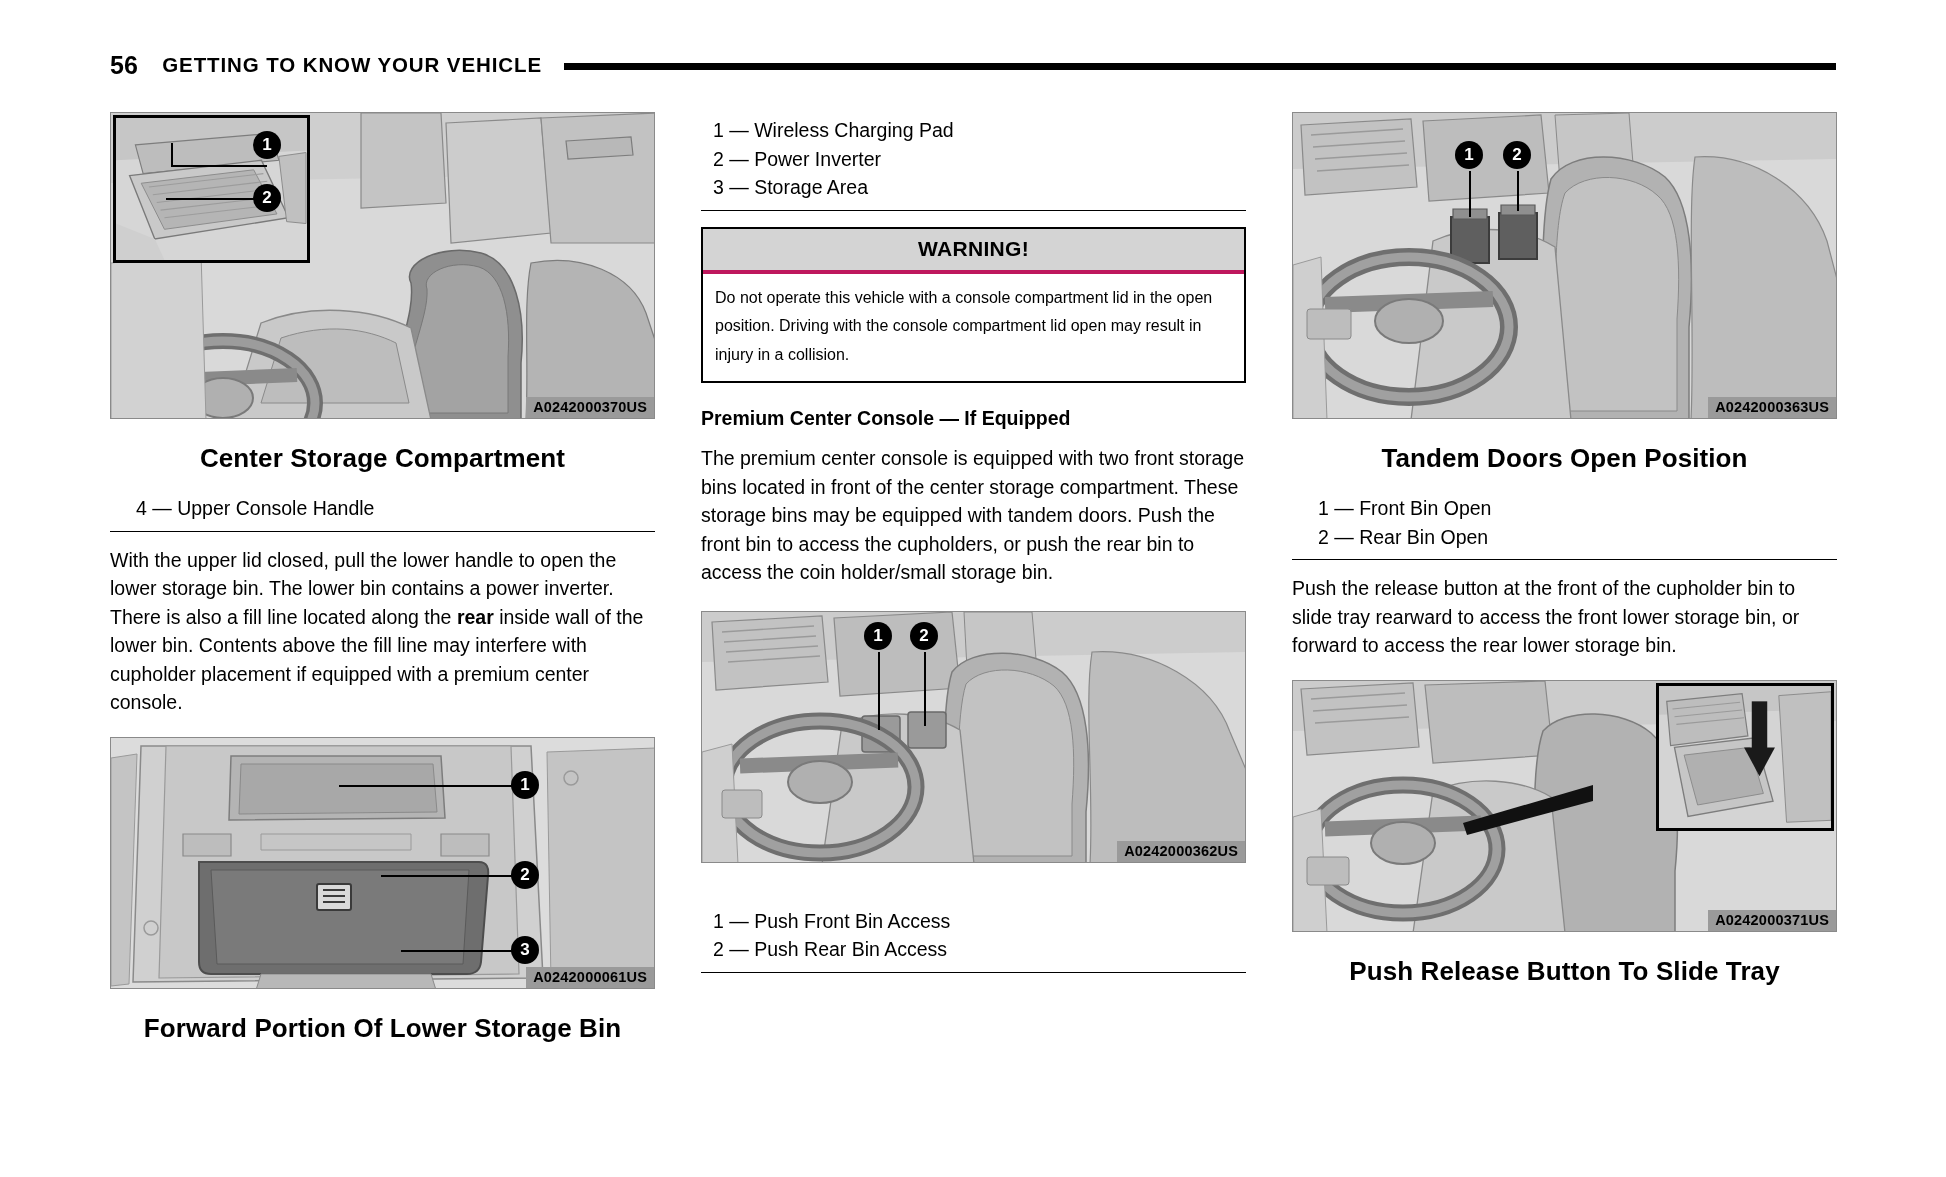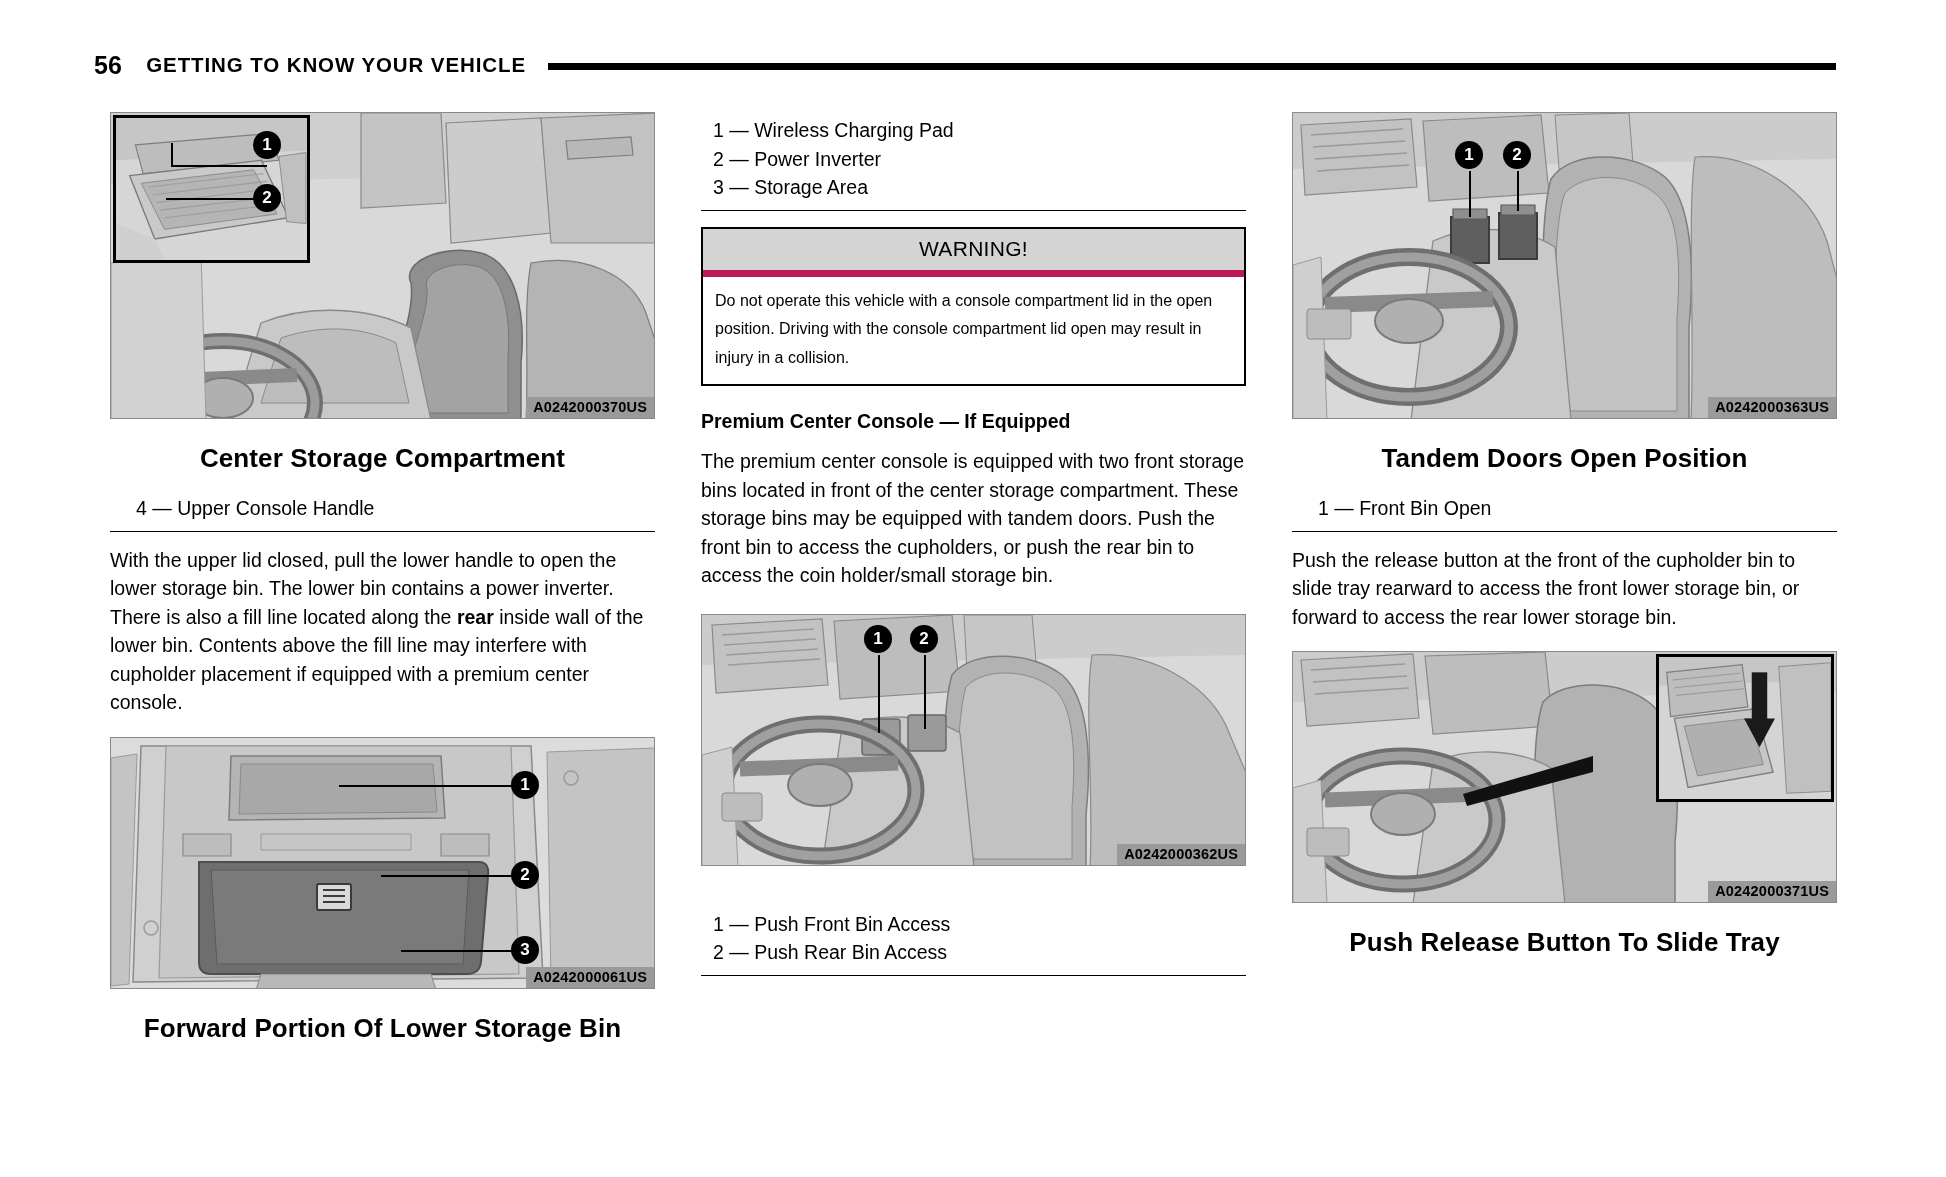--- a/index.html
+++ b/index.html
@@ -13,21 +13,21 @@
     font-family: "Liberation Sans", sans-serif;
     color: #000000;
     position: relative;
     overflow: hidden;
   }
 
   
   .page-header {
     position: absolute;
     top: 48px;
-    left: 94px;
+    left: 110px;
     right: 110px;
     height: 34px;
     display: flex;
     align-items: center;
   }
   .page-number {
     font-size: 25px;
     font-weight: bold;
     letter-spacing: 0.2px;
     margin-right: 24px;
@@ -94,24 +94,24 @@
   .spacer-24 { height: 24px; }
 
   
   .warning-box {
     border: 2px solid #000;
     width: 100%;
     box-sizing: border-box;
   }
   .warning-head {
     background: #d4d4d4;
-    border-bottom: 7px solid #be185d;
+    border-bottom: 4px solid #be185d;
     text-align: center;
     font-size: 21px;
-    font-weight: normal;
+    font-weight: bold;
     padding: 8px 0 9px 0;
     letter-spacing: 0.3px;
   }
   .warning-body {
     padding: 10px 12px 12px 12px;
     font-size: 16px;
     line-height: 28.5px;
   }
 
   
@@ -389,20 +389,21 @@
       <div class="leader-v" style="left:224px; top:58px; height:40px;"></div>
       <div class="callout" style="left:162px; top:28px;">1</div>
       <div class="callout" style="left:210px; top:28px;">2</div>
       <div class="fig-code">A0242000363US</div>
     </div>
 
     <div class="spacer-24"></div>
     <p class="caption">Tandem Doors Open Position</p>
     <div class="spacer-20"></div>
     <p class="legend" style="padding-left:26px;">1 — Front Bin Open</p>
+    <p class="legend" style="padding-left:26px;">2 — Rear Bin Open</p>
     <hr class="legend-rule">
     <div class="spacer-14"></div>
     <p class="body-text">Push the release button at the front of the cupholder bin to slide tray rearward to access the front lower storage bin, or forward to access the rear lower storage bin.</p>
 
     <div class="spacer-20"></div>
 
     <div class="figure" style="height:252px;">
       <svg viewBox="0 0 545 252" width="545" height="252" preserveAspectRatio="none">
         <rect x="0" y="0" width="545" height="252" fill="#d9d9d9"></rect>
         <path d="M0 0 L545 0 L545 40 L0 50 Z" fill="#cccccc"></path>

